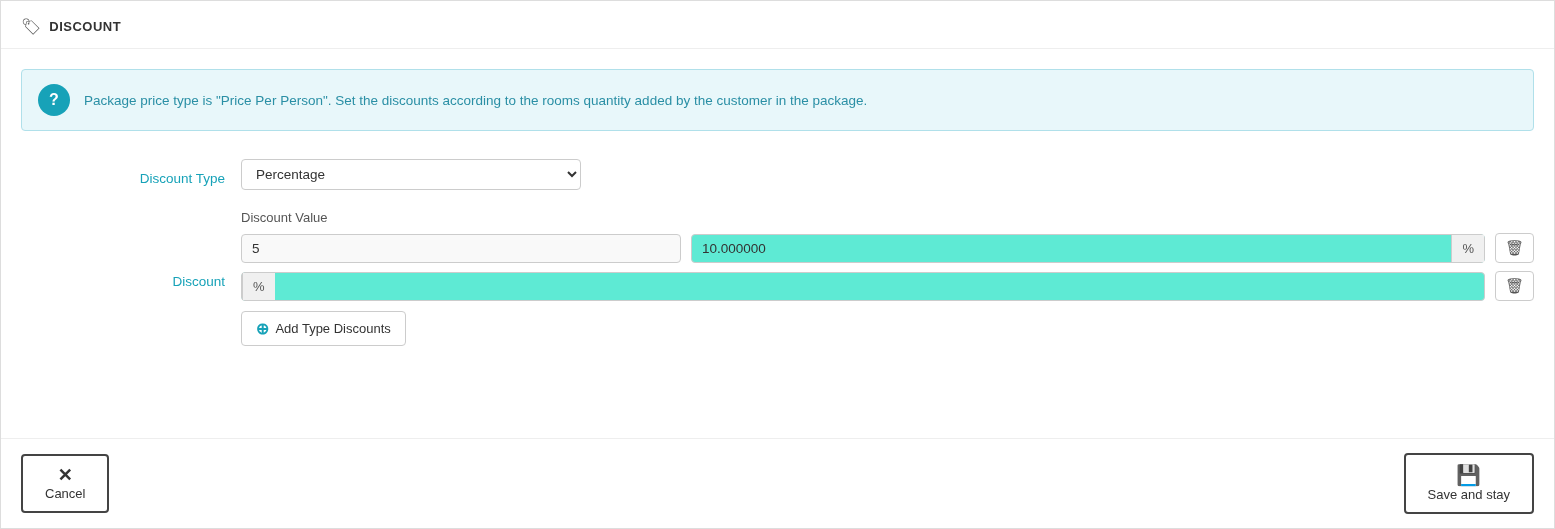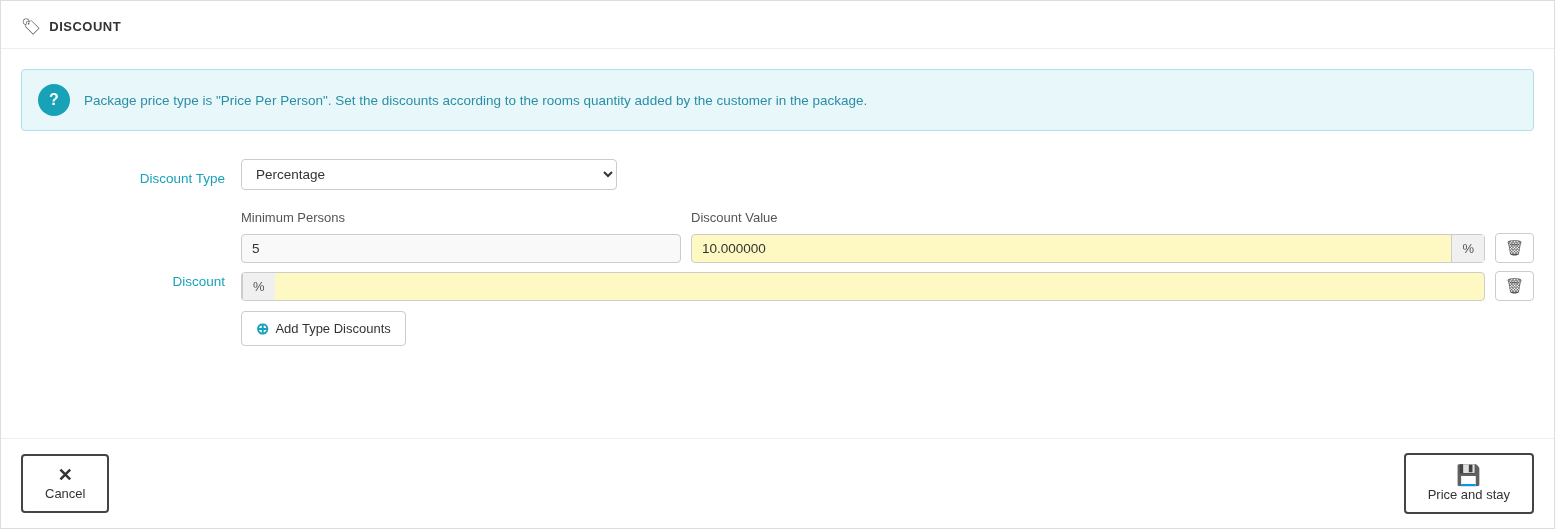--- a/index.html
+++ b/index.html
@@ -80,21 +80,21 @@
       padding-right: 16px;
       padding-top: 7px;
       color: #17a2b8;
       font-size: 13.5px;
       flex-shrink: 0;
     }
     .form-control-wrap {
       flex: 1;
     }
     .select-field {
-      width: 376px;
+      width: 340px;
       padding: 6px 10px;
       border: 1px solid #ccc;
       border-radius: 4px;
       background: #fff;
       font-size: 13.5px;
       color: #333;
       appearance: auto;
       cursor: pointer;
     }
     .discount-table-header {
@@ -128,21 +128,21 @@
       background: #f9f9f9;
     }
     .input-min-persons {
       width: 440px;
     }
     .input-with-suffix {
       display: flex;
       align-items: center;
       border: 1px solid #ccc;
       border-radius: 4px;
-      background: #fef9c3;
+      background: #5eead4;
       flex: 1;
     }
     .input-with-suffix input[type="text"] {
       border: none;
       background: transparent;
       flex: 1;
       padding: 6px 10px;
       font-size: 13.5px;
       color: #333;
     }
@@ -257,21 +257,20 @@
             <option>Fixed</option>
           </select>
         </div>
       </div>
 
       <div class="form-row">
         <label class="form-label">Discount</label>
         <div class="form-control-wrap">
 
           <div class="discount-table-header">
-            <span class="col-min-persons">Minimum Persons</span>
             <span class="col-discount-value">Discount Value</span>
           </div>
 
           <div class="discount-row">
             <input type="text" class="input-min-persons" value="5" style="">
             <div class="input-with-suffix">
               <input type="text" value="10.000000" style="">
               <span class="input-suffix">%</span>
             </div>
             <button class="delete-btn">🗑</button>
@@ -293,16 +292,16 @@
     </div>
   </div>
 
   <div class="footer">
     <button class="cancel-btn">
       <span class="cancel-x">✕</span>
       <span>Cancel</span>
     </button>
     <button class="save-btn">
       <span class="save-icon">💾</span>
-      <span>Price and stay</span>
+      <span>Save and stay</span>
     </button>
   </div>
 </div>
 
 </body></html>

